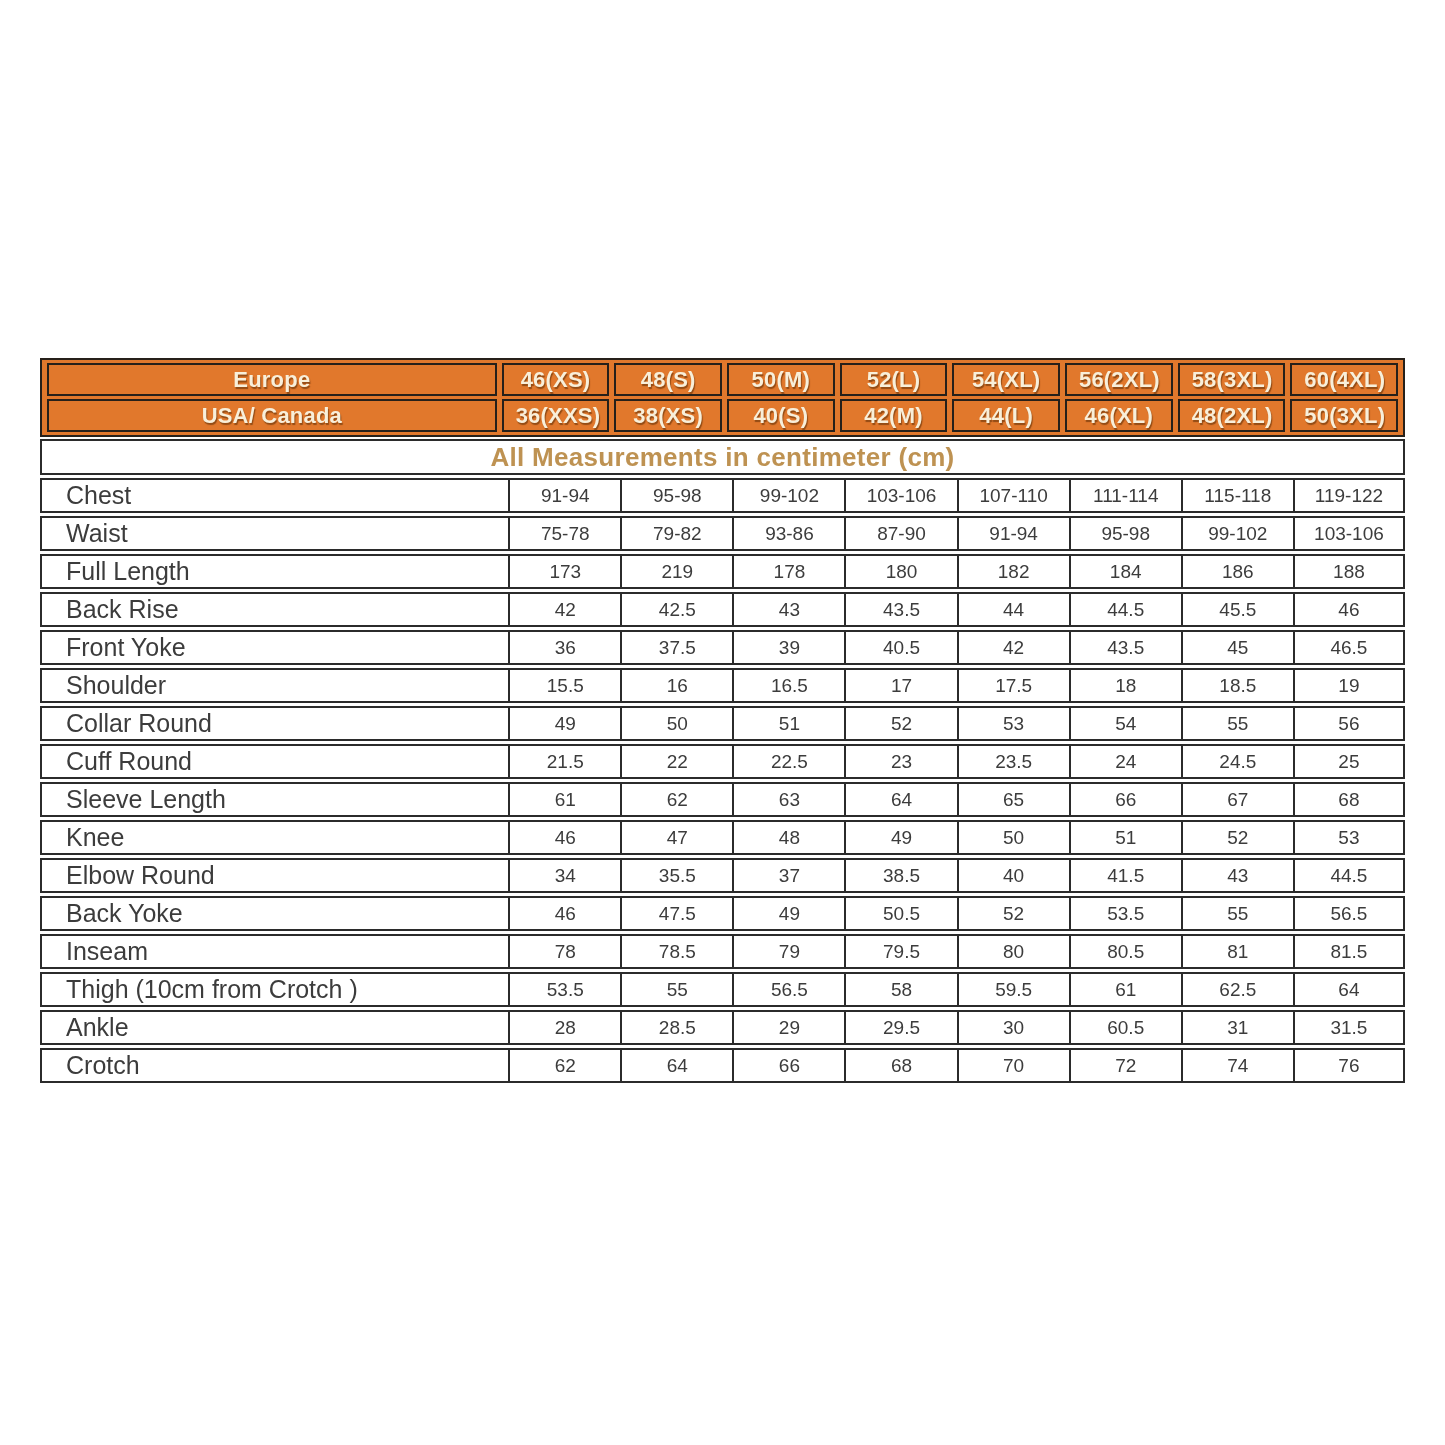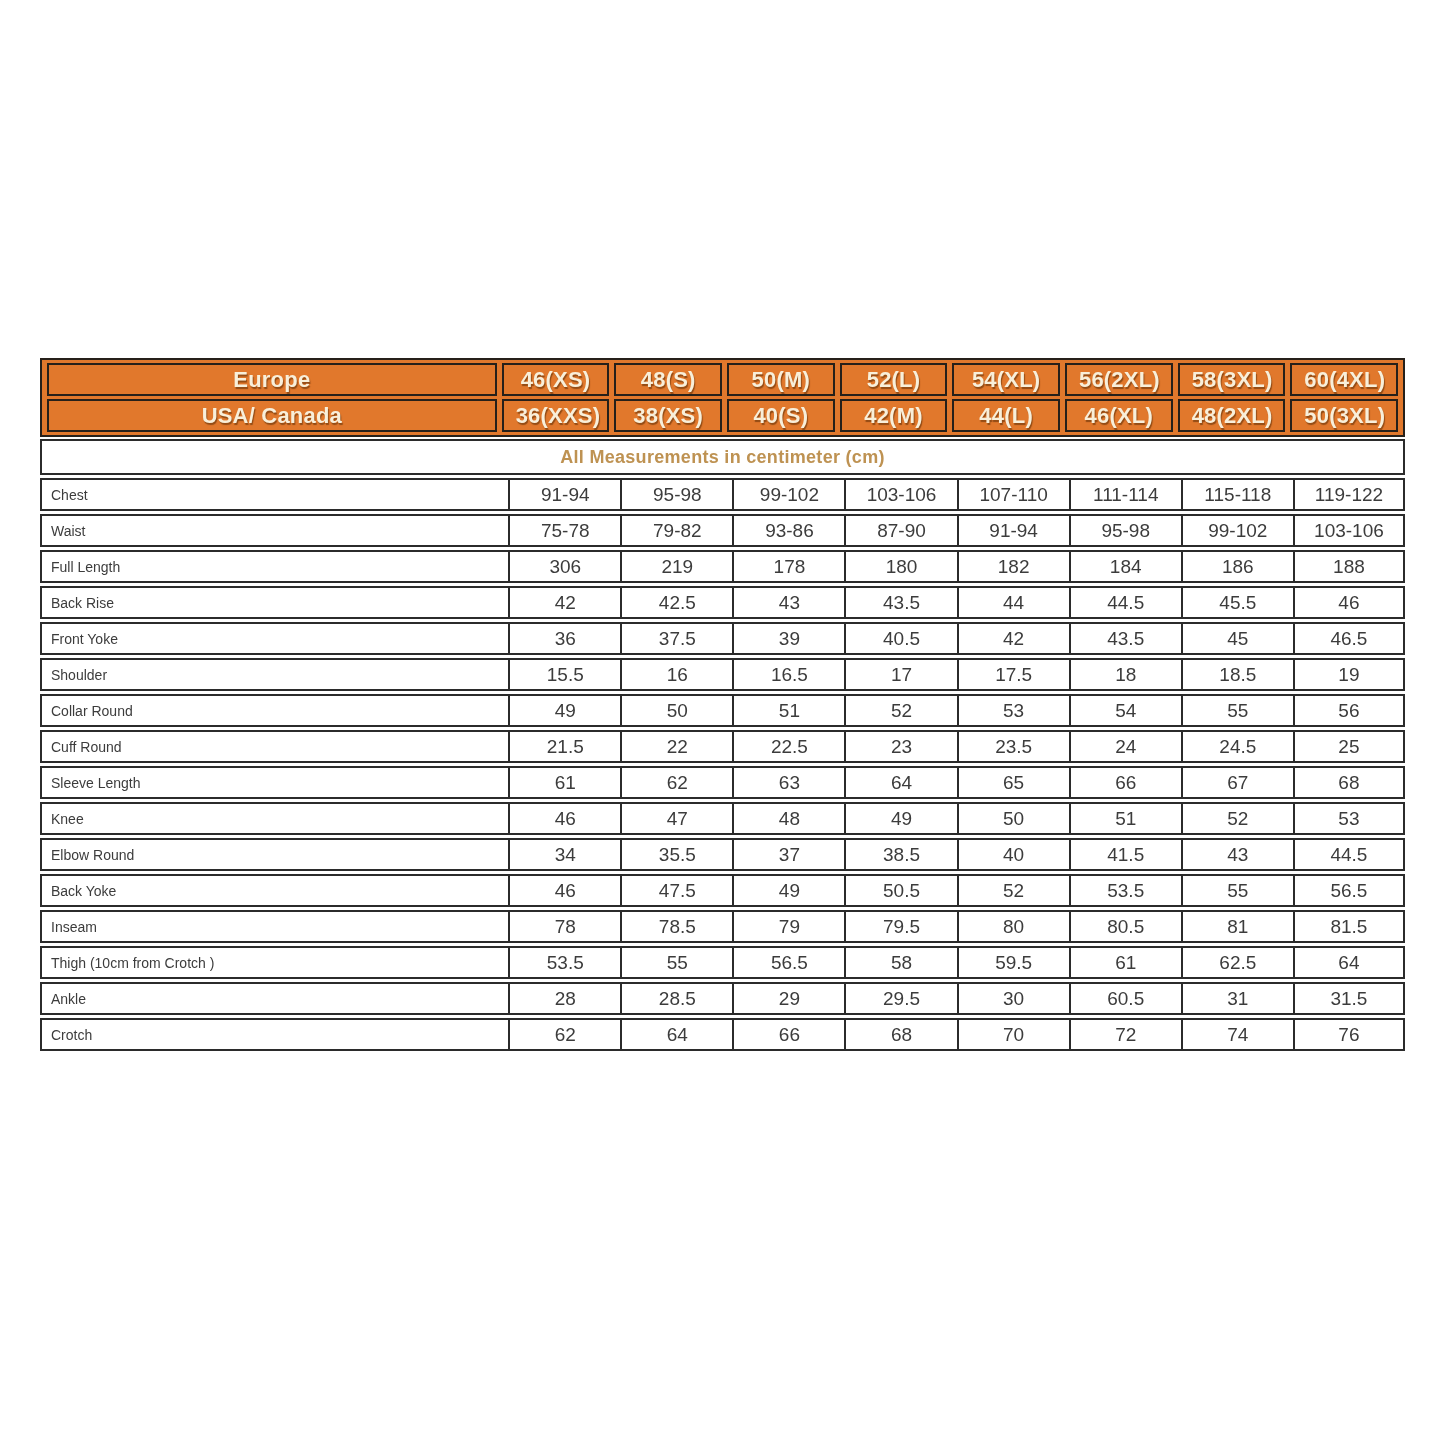--- a/index.html
+++ b/index.html
@@ -50,21 +50,21 @@
     height: 32px;
     border: 2px solid #2b2b2b;
     box-sizing: content-box;
     display: flex;
     align-items: center;
     justify-content: center;
     background: #ffffff;
   }
   .subtitle-bar span {
     color: #be9252;
-    font-size: 18px;
+    font-size: 26px;
     font-weight: 700;
     letter-spacing: 0.3px;
   }
 
   
   table.meas {
     width: 100%;
     table-layout: fixed;
     border-collapse: separate;
     border-spacing: 0 3px;
@@ -79,22 +79,22 @@
     border-top: 2px solid #2b2b2b;
     border-bottom: 2px solid #2b2b2b;
     border-left: 2px solid #2b2b2b;
     padding: 1px 2px;
     white-space: nowrap;
     overflow: hidden;
   }
   table.meas td:last-child { border-right: 2px solid #2b2b2b; }
   table.meas td.rlabel {
     text-align: left;
-    padding-left: 9px;
-    font-size: 14px;
+    padding-left: 24px;
+    font-size: 25px;
   }
   table.meas td.val { text-align: center; }
 
   
   col.col-label { width: 34.3%; }
   col.col-size  { width: 8.2125%; }
 </style>
 </head>
 <body>
 
@@ -173,21 +173,21 @@
             <td class="val">79-82</td>
             <td class="val">93-86</td>
             <td class="val">87-90</td>
             <td class="val">91-94</td>
             <td class="val">95-98</td>
             <td class="val">99-102</td>
             <td class="val">103-106</td>
           </tr>
           <tr>
             <td class="rlabel">Full Length</td>
-            <td class="val">306</td>
+            <td class="val">173</td>
             <td class="val">219</td>
             <td class="val">178</td>
             <td class="val">180</td>
             <td class="val">182</td>
             <td class="val">184</td>
             <td class="val">186</td>
             <td class="val">188</td>
           </tr>
           <tr>
             <td class="rlabel">Back Rise</td>

